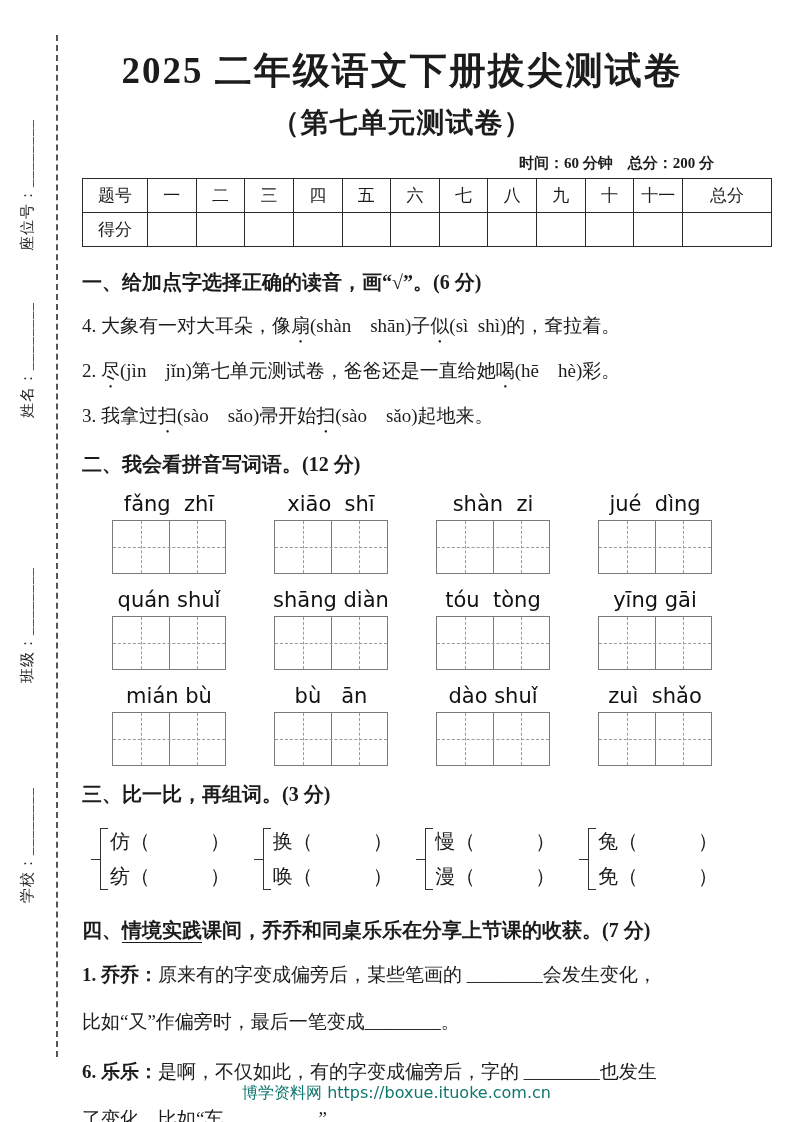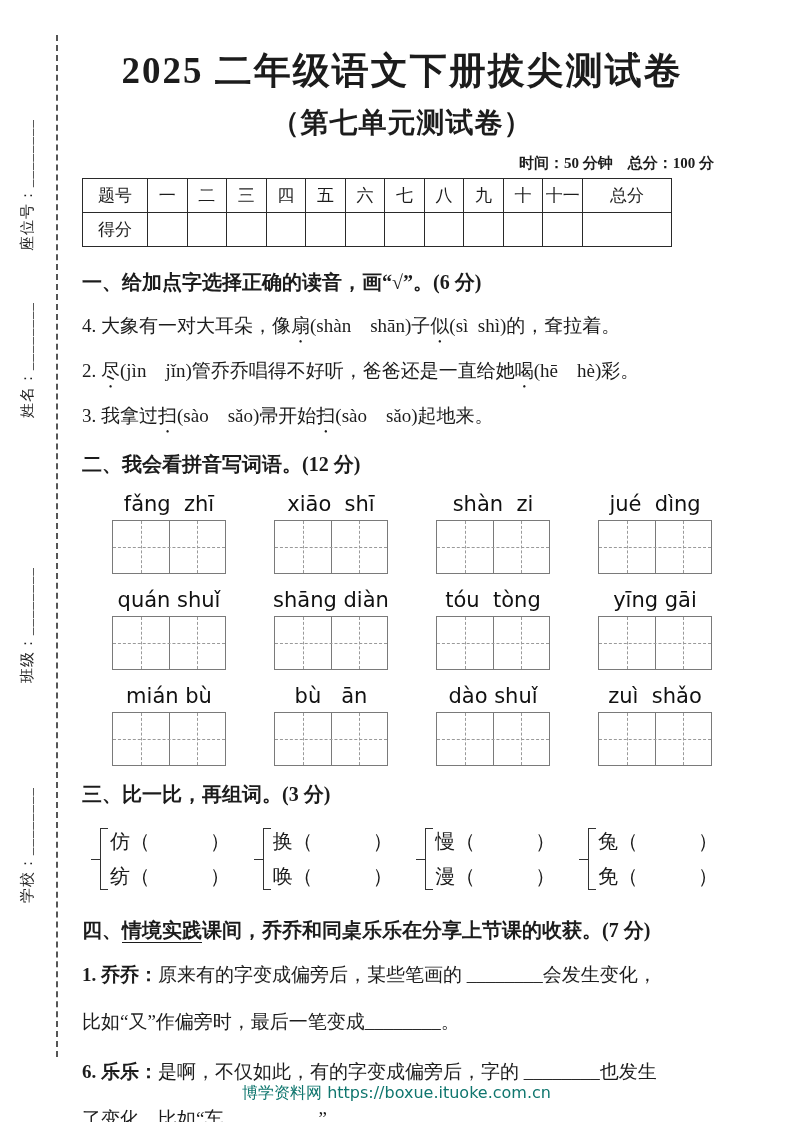--- a/index.html
+++ b/index.html
@@ -17,21 +17,21 @@
   .fold-line {
     position:absolute; left:56px; top:35px; height:1022px; width:0;
     border-left:2px dashed #555;
   }
   
   .content { position:absolute; left:82px; top:46px; width:640px; }
   .title { text-align:center; font-weight:bold; font-size:37px; letter-spacing:2px; }
   .subtitle { text-align:center; font-weight:bold; font-size:28px; margin-top:8px; letter-spacing:1px; }
   .meta { text-align:right; font-weight:bold; font-size:15px; margin-top:12px; padding-right:8px; }
   
-  table.score { border-collapse:collapse; table-layout:fixed; width:590px; margin-top:5px; }
+  table.score { border-collapse:collapse; table-layout:fixed; width:690px; margin-top:5px; }
   table.score td {
     border:1px solid #2a2a2a; text-align:center; font-size:17px;
     height:33px; padding:0; overflow:hidden;
   }
   table.score tr td:first-child { width:64px; }
   table.score tr td:last-child { width:88px; }
   
   .sec-heading { font-weight:bold; font-size:20px; margin-top:21px; line-height:28px; }
   .line { font-size:19px; line-height:30px; margin-top:15px; white-space:pre-wrap; }
   .em-dot { position:relative; display:inline-block; }
@@ -71,21 +71,21 @@
   <div class="side-label" style="top:185px">座位号：________</div>
   <div class="side-label" style="top:360px">姓名：________</div>
   <div class="side-label" style="top:625px">班级：________</div>
   <div class="side-label" style="top:845px">学校：________</div>
   <div class="fold-line"></div>
 
   <div class="content">
 
     <div class="title">2025 二年级语文下册拔尖测试卷</div>
     <div class="subtitle">（第七单元测试卷）</div>
-    <div class="meta">时间：50 分钟　总分：100 分</div>
+    <div class="meta">时间：60 分钟　总分：200 分</div>
 
     <table class="score">
       <tbody>
         <tr id="score-header-row">
             <td>题号</td>
             <td>一</td>
             <td>二</td>
             <td>三</td>
             <td>四</td>
             <td>五</td>
@@ -110,21 +110,21 @@
             <td></td>
             <td></td>
             <td></td>
             <td></td>
           </tr>
       </tbody>
     </table>
 
     <div class="sec-heading">一、给加点字选择正确的读音，画“√”。(6 分)</div>
     <div class="line"><span>4. 大象有一对大耳朵，像</span><span class="em-dot">扇</span><span>(shàn  shān)子</span><span class="em-dot">似</span><span>(sì shì)的，耷拉着。</span></div>
-    <div class="line"><span>2. </span><span class="em-dot">尽</span><span>(jìn  jǐn)管乔乔唱得不好听，爸爸还是一直给她</span><span class="em-dot">喝</span><span>(hē  hè)彩。</span></div>
+    <div class="line"><span>2. </span><span class="em-dot">尽</span><span>(jìn  jǐn)第七单元测试卷，爸爸还是一直给她</span><span class="em-dot">喝</span><span>(hē  hè)彩。</span></div>
     <div class="line"><span>3. 我拿过</span><span class="em-dot">扫</span><span>(sào  sǎo)帚开始</span><span class="em-dot">扫</span><span>(sào  sǎo)起地来。</span></div>
 
     <div class="sec-heading" style="margin-top:19px">二、我会看拼音写词语。(12 分)</div>
     <div id="s2-rows">
         <div class="word-row">
           <div class="word-block">
             <div class="pinyin">fǎng  zhī</div>
             <div class="tian">
               <i class="mid-v"></i>
               <i class="dash-v1"></i>

